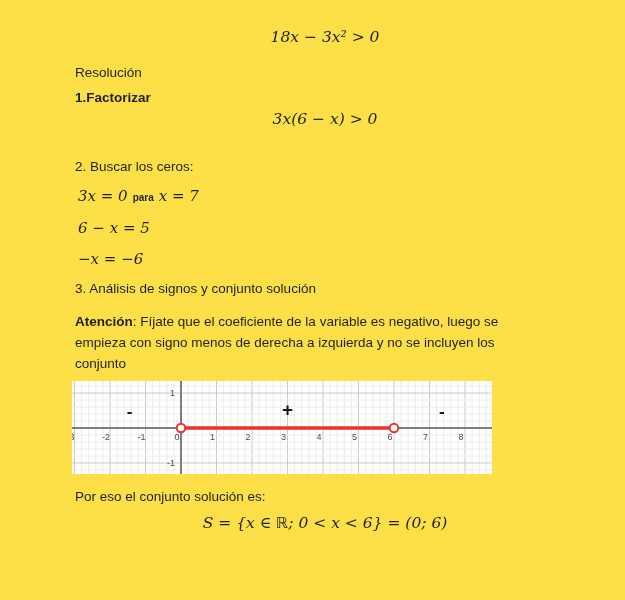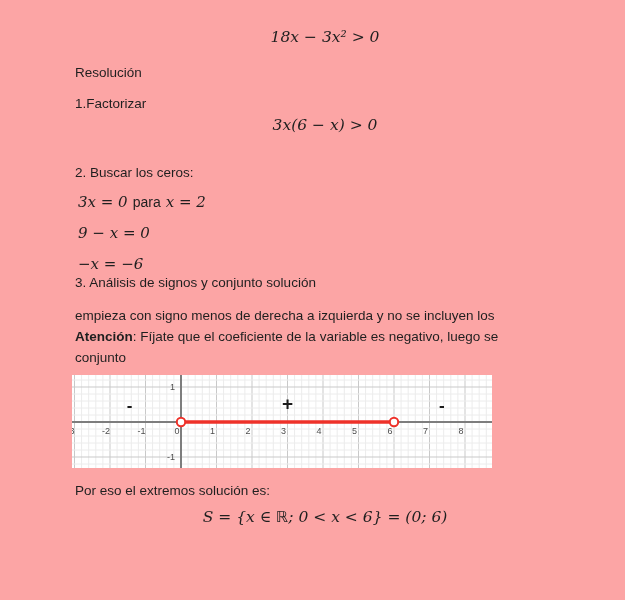--- a/index.html
+++ b/index.html
@@ -13,69 +13,70 @@
   }
 
   .body-text { font-size: 13.5px; line-height: 17px; }
   .math { font-family: "DejaVu Serif", "DejaVu Sans", serif; font-style: italic; }
 
   .eq-center { text-align: center; font-size: 15.5px; line-height: 22px; }
   .eq-main { margin-top: 0; }
   .eq-factored { margin-top: 3px; line-height: 21px; }
 
   .res-heading   { margin-top: 16px; }
-  .step1-heading { margin-top: 14px; }
+  .step1-heading { margin-top: 8px; font-weight: bold; }
   .step2-heading { margin-top: 28px; }
-  .step3-heading { }
+  .step3-heading { margin-top: 11px; }
 
   .zero-line { margin-top: 12px; font-size: 15px; line-height: 19px; padding-left: 3px; }
   .zero-line .connector {
     font-family: "Liberation Sans", sans-serif;
-    font-style: normal; font-size: 14px;
+    font-style: normal; font-size: 10px;
     margin: 0 5px;
+    font-weight: bold;
   }
 
   .attention { margin-top: 14px; font-size: 13.5px; line-height: 21px; }
   .attention b { font-weight: bold; }
 
   .figure { margin-top: 7px; margin-left: -3px; width: 420px; height: 93px; }
   .figure svg { display: block; font-family: "Liberation Sans", sans-serif; }
 
   .conclusion { margin-top: 14px; }
   .solution { margin-top: 8px; font-size: 15.5px; line-height: 21px; }
 </style>
 </head>
 <body>
 
-<div class="doc" style="background: #fca5a5; color: rgb(31, 31, 31);">
+<div class="doc" style="background: #fde047; color: rgb(31, 31, 31);">
 
   <div class="eq-center eq-main math">18x − 3x² &gt; 0</div>
 
   <div class="body-text res-heading">Resolución</div>
 
   <div class="body-text step1-heading">1.Factorizar</div>
 
   <div class="eq-center eq-factored math">3x(6 − x) &gt; 0</div>
 
   <div class="body-text step2-heading">2. Buscar los ceros:</div>
 
   <div class="zero-line math">
-    <span>3x = 0</span><span class="connector">para</span><span>x = 2</span>
+    <span>3x = 0</span><span class="connector">para</span><span>x = 7</span>
   </div>
 
-  <div class="zero-line math">9 − x = 0</div>
+  <div class="zero-line math">6 − x = 5</div>
 
   <div class="zero-line math">−x = −6</div>
 
 
   <div class="body-text step3-heading">3. Análisis de signos y conjunto solución</div>
 
   <div class="attention">
+    <div><b>Atención</b><span>: Fíjate que el coeficiente de la variable es negativo, luego se</span></div>
     <div>empieza con signo menos de derecha a izquierda y no se incluyen los</div>
-    <div><b>Atención</b><span>: Fíjate que el coeficiente de la variable es negativo, luego se</span></div>
     <div>conjunto</div>
   </div>
 
   <div class="figure">
     <svg width="420" height="93" viewBox="0 0 420 93" style="background: rgb(255, 255, 255);">
         <line x1="2.5" y1="0" x2="2.5" y2="93" stroke="#c9c9c9" stroke-width="1"></line>
         <line x1="9.600000000000009" y1="0" x2="9.600000000000009" y2="93" stroke="#ececec" stroke-width="1"></line>
         <line x1="16.700000000000003" y1="0" x2="16.700000000000003" y2="93" stroke="#ececec" stroke-width="1"></line>
         <line x1="23.799999999999997" y1="0" x2="23.799999999999997" y2="93" stroke="#ececec" stroke-width="1"></line>
         <line x1="30.89999999999999" y1="0" x2="30.89999999999999" y2="93" stroke="#ececec" stroke-width="1"></line>
@@ -163,17 +164,17 @@
         <text x="103" y="85" text-anchor="end" fill="#4d4d4d" font-size="9px">-1</text>
         <line x1="109" y1="47" x2="322" y2="47" stroke="#ee3129" stroke-width="3.5"></line>
         <circle cx="109" cy="47" r="4.2" fill="#ffffff" stroke="#ee3129" stroke-width="2"></circle>
         <circle cx="322" cy="47" r="4.2" fill="#ffffff" stroke="#ee3129" stroke-width="2"></circle>
         <text x="57.525" y="36.25" text-anchor="middle" fill="#1a1a1a" font-size="17px" font-weight="bold">-</text>
         <text x="215.5" y="34.5" text-anchor="middle" fill="#1a1a1a" font-size="19px" font-weight="bold">+</text>
         <text x="369.925" y="36.25" text-anchor="middle" fill="#1a1a1a" font-size="17px" font-weight="bold">-</text>
       </svg>
   </div>
 
-  <div class="body-text conclusion">Por eso el extremos solución es:</div>
+  <div class="body-text conclusion">Por eso el conjunto solución es:</div>
 
   <div class="eq-center solution math">S = {x ∈ ℝ; 0 &lt; x &lt; 6} = (0; 6)</div>
 
 </div>
 
 </body></html>

